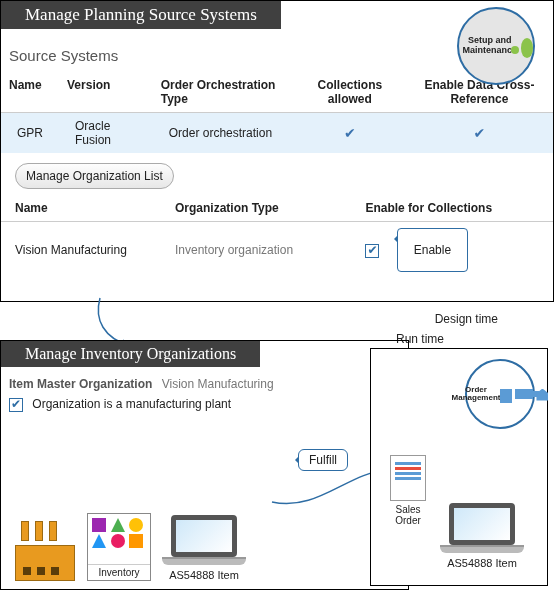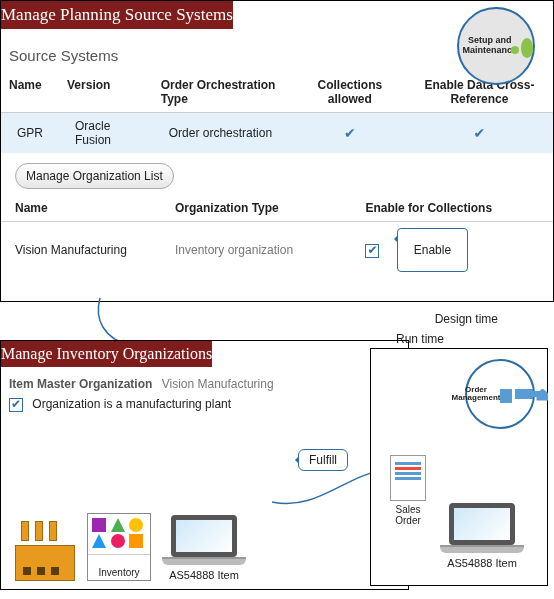--- a/index.html
+++ b/index.html
@@ -1,18 +1,18 @@
 <!DOCTYPE html>
 <html><head>
 <meta charset="utf-8">
 <style>
 *{box-sizing:border-box;margin:0;padding:0}
 body{font-family:Arial,Helvetica,sans-serif;font-size:12px;color:#222;background:#fff;width:554px}
 .panel{border:1px solid #000;position:relative}
-.hdr{background:#7f1d1d;color:#fff;font-family:Georgia,'Times New Roman',serif;font-size:17px;padding:4px 0;display:inline-block}
+.hdr{background:#404040;color:#fff;font-family:Georgia,'Times New Roman',serif;font-size:17px;padding:4px 24px;display:inline-block}
 .badge-circle{position:absolute;right:18px;top:6px;width:78px;height:78px;border:2px solid #2e6da4;border-radius:50%;background:#e5e5e5;display:flex;align-items:center;justify-content:center;flex-direction:row}
 .badge-circle .lbl{font-size:9px;font-weight:bold;text-align:center;line-height:1.1}
 .gear-big{width:20px;height:20px;border-radius:50%;background:#8bc34a;position:relative;margin-top:4px}
 .gear-big:before{content:"";position:absolute;width:8px;height:8px;border-radius:50%;background:#8bc34a;left:-10px;top:8px}
 .sub{font-size:15px;color:#555;margin:18px 0 8px 8px}
 table{border-collapse:collapse;width:100%}
 th{text-align:left;font-size:12px;font-weight:bold;padding:6px 8px;border-bottom:1px solid #ccc;vertical-align:top}
 td{padding:6px 16px;font-size:12px}
 .row-hl td{background:#e4f1fb}
 .check{color:#3b73af;font-size:14px;text-align:center}
@@ -38,21 +38,21 @@
 .factory .c1{left:6px}.factory .c2{left:20px}.factory .c3{left:34px}
 .invbox{width:64px;height:68px;border:1px solid #888;background:#fff;position:relative;text-align:center;font-size:10px}
 .shapes{display:grid;grid-template-columns:repeat(3,1fr);gap:2px;padding:4px}
 .sh{width:14px;height:14px}
 .sq{background:#9c27b0}
 .tri{width:0;height:0;border-left:7px solid transparent;border-right:7px solid transparent;border-bottom:14px solid #4caf50}
 .cir{border-radius:50%;background:#ffc107}
 .cir2{border-radius:50%;background:#e91e63}
 .pyr{background:#2196f3;clip-path:polygon(50% 0,100% 100%,0 100%)}
 .cub{background:#ff9800}
-.invbox .lab{position:absolute;bottom:2px;width:100%;font-size:10px;border-top:1px solid #ccc;padding-top:12px}
+.invbox .lab{position:absolute;bottom:2px;width:100%;font-size:10px;border-top:1px solid #ccc;padding-top:2px}
 .laptop{width:90px;text-align:center;font-size:11px}
 .laptop .scr{width:66px;height:42px;border:5px solid #555;border-radius:4px;background:linear-gradient(135deg,#cfe8f9,#fff);margin:0 auto}
 .laptop .base{width:84px;height:8px;background:#bbb;border-top:2px solid #999;border-radius:0 0 6px 6px;margin:0 auto}
 .fulfill{position:absolute;right:60px;top:108px}
 .fulfill .callout{padding:3px 10px}
 .rt-box{position:absolute;right:6px;top:36px;width:178px;height:238px;border:1px solid #000;background:#fff}
 .dt-label{position:absolute;right:56px;top:0;font-size:12px}
 .rt-label{position:absolute;right:110px;top:20px;font-size:12px}
 .om-circle{position:absolute;right:12px;top:10px;width:70px;height:70px;border:2px solid #2e6da4;border-radius:50%;display:flex;flex-direction:row;align-items:center;justify-content:center}
 .om-circle .lbl{font-size:8px;font-weight:bold;text-align:center;line-height:1.05}

